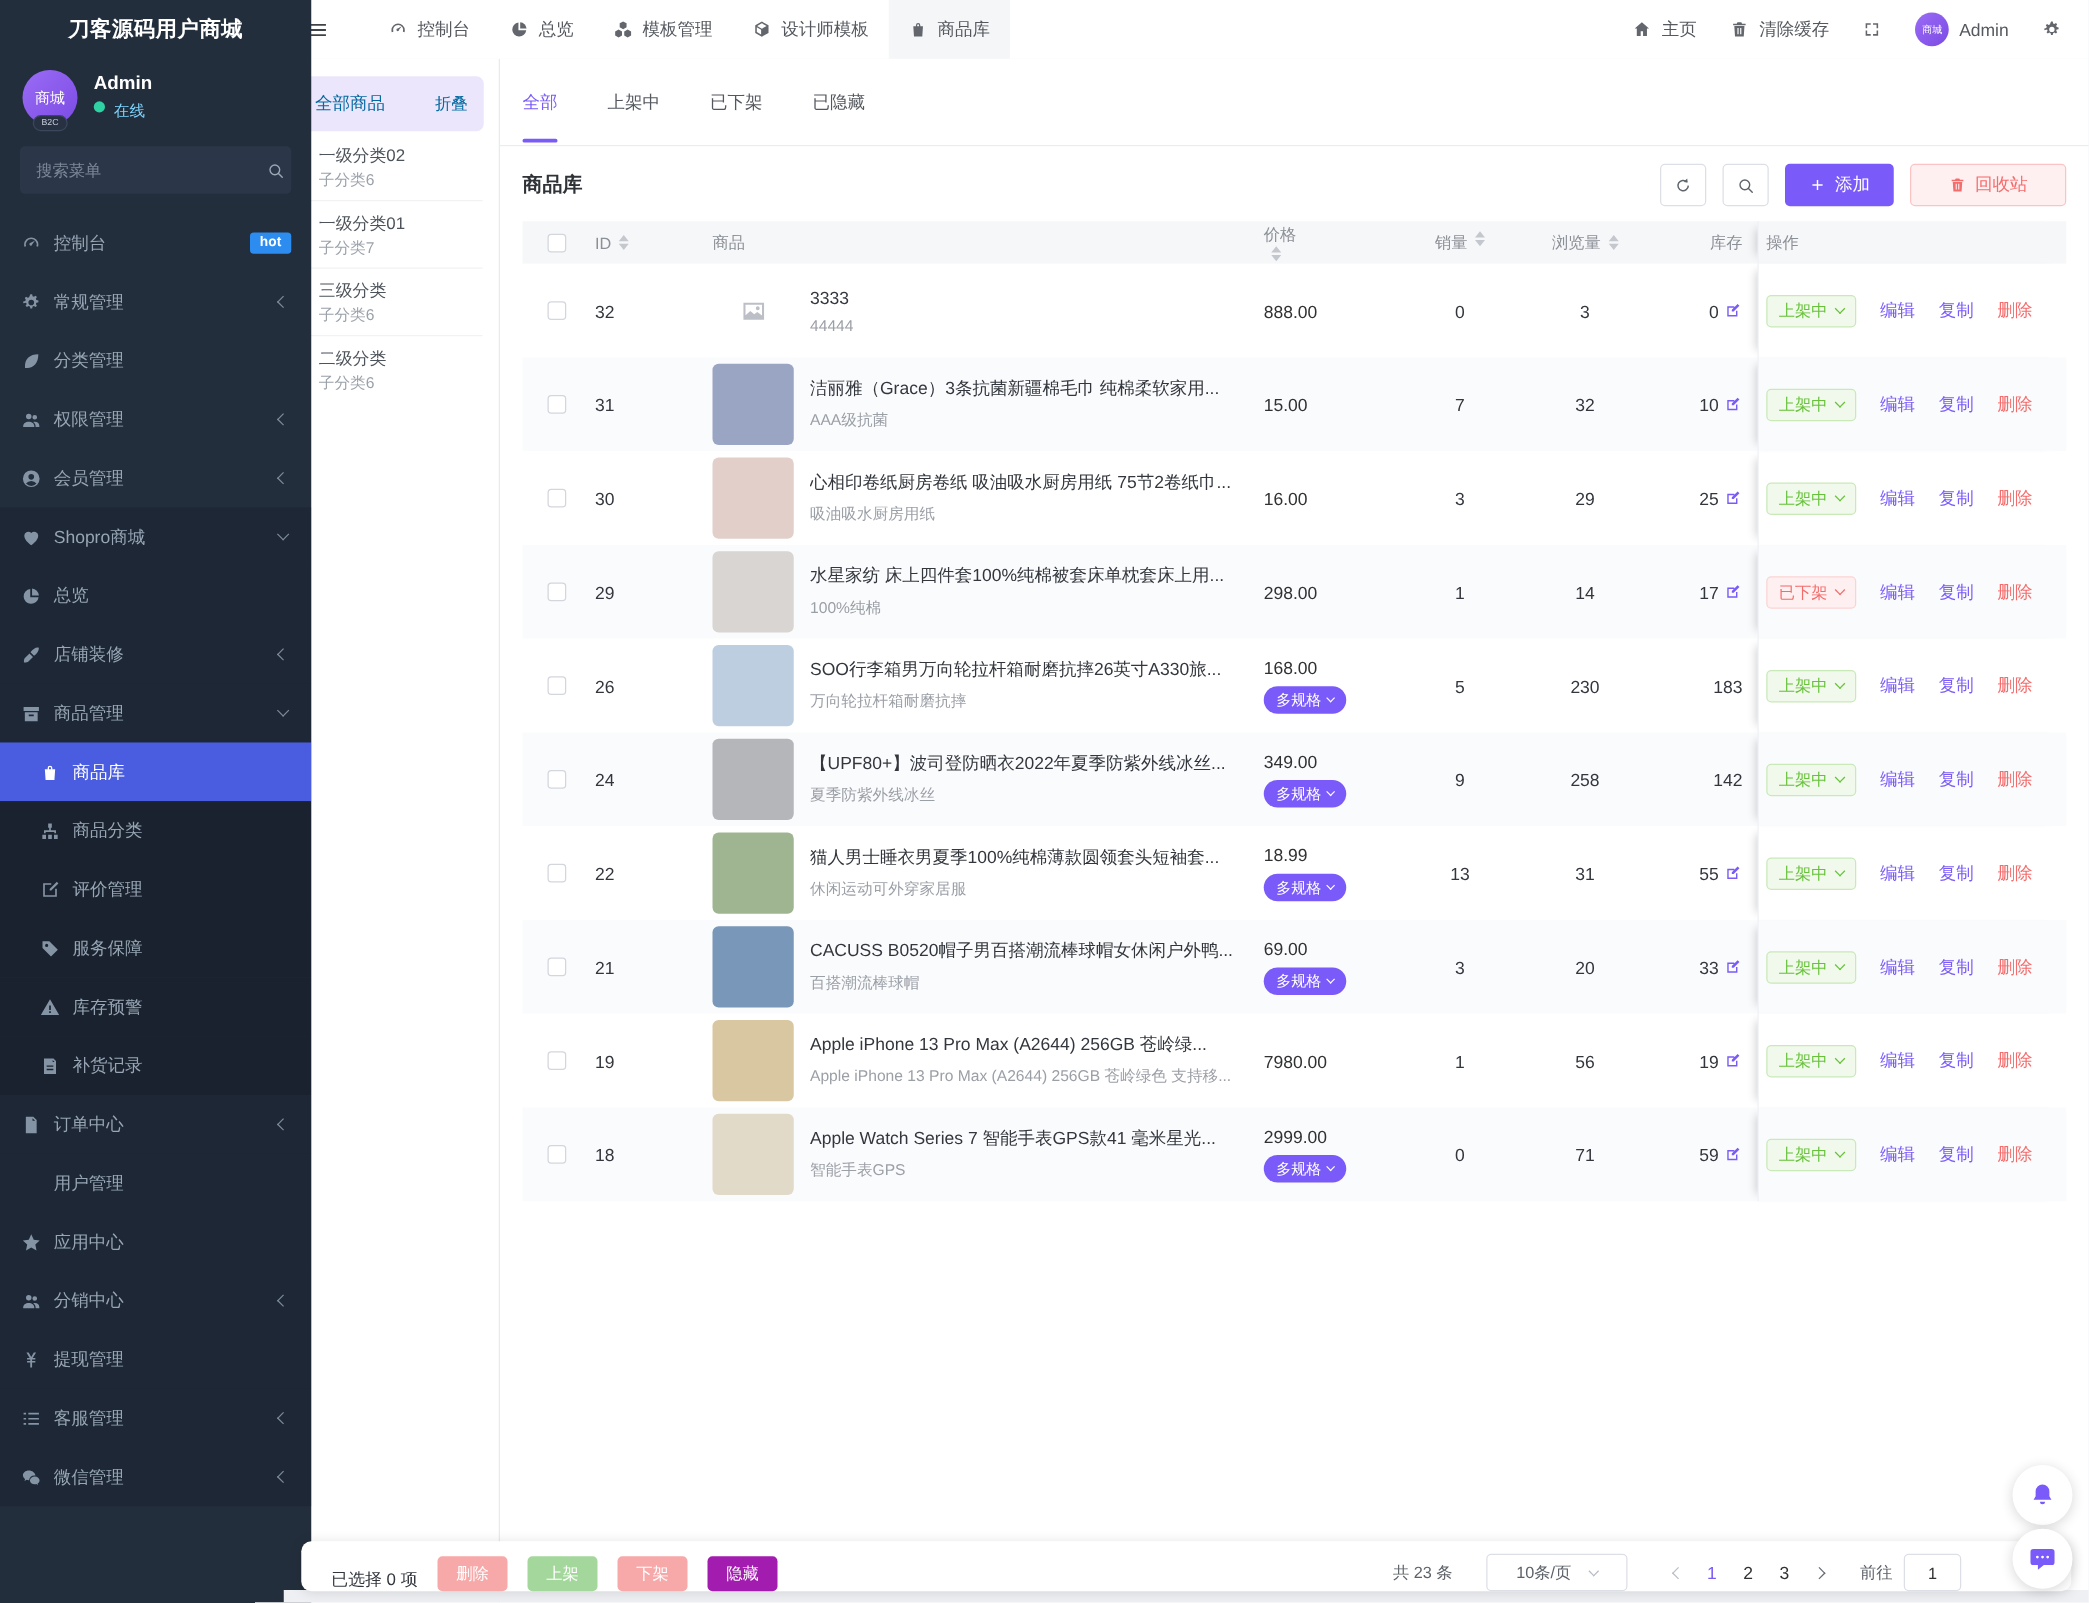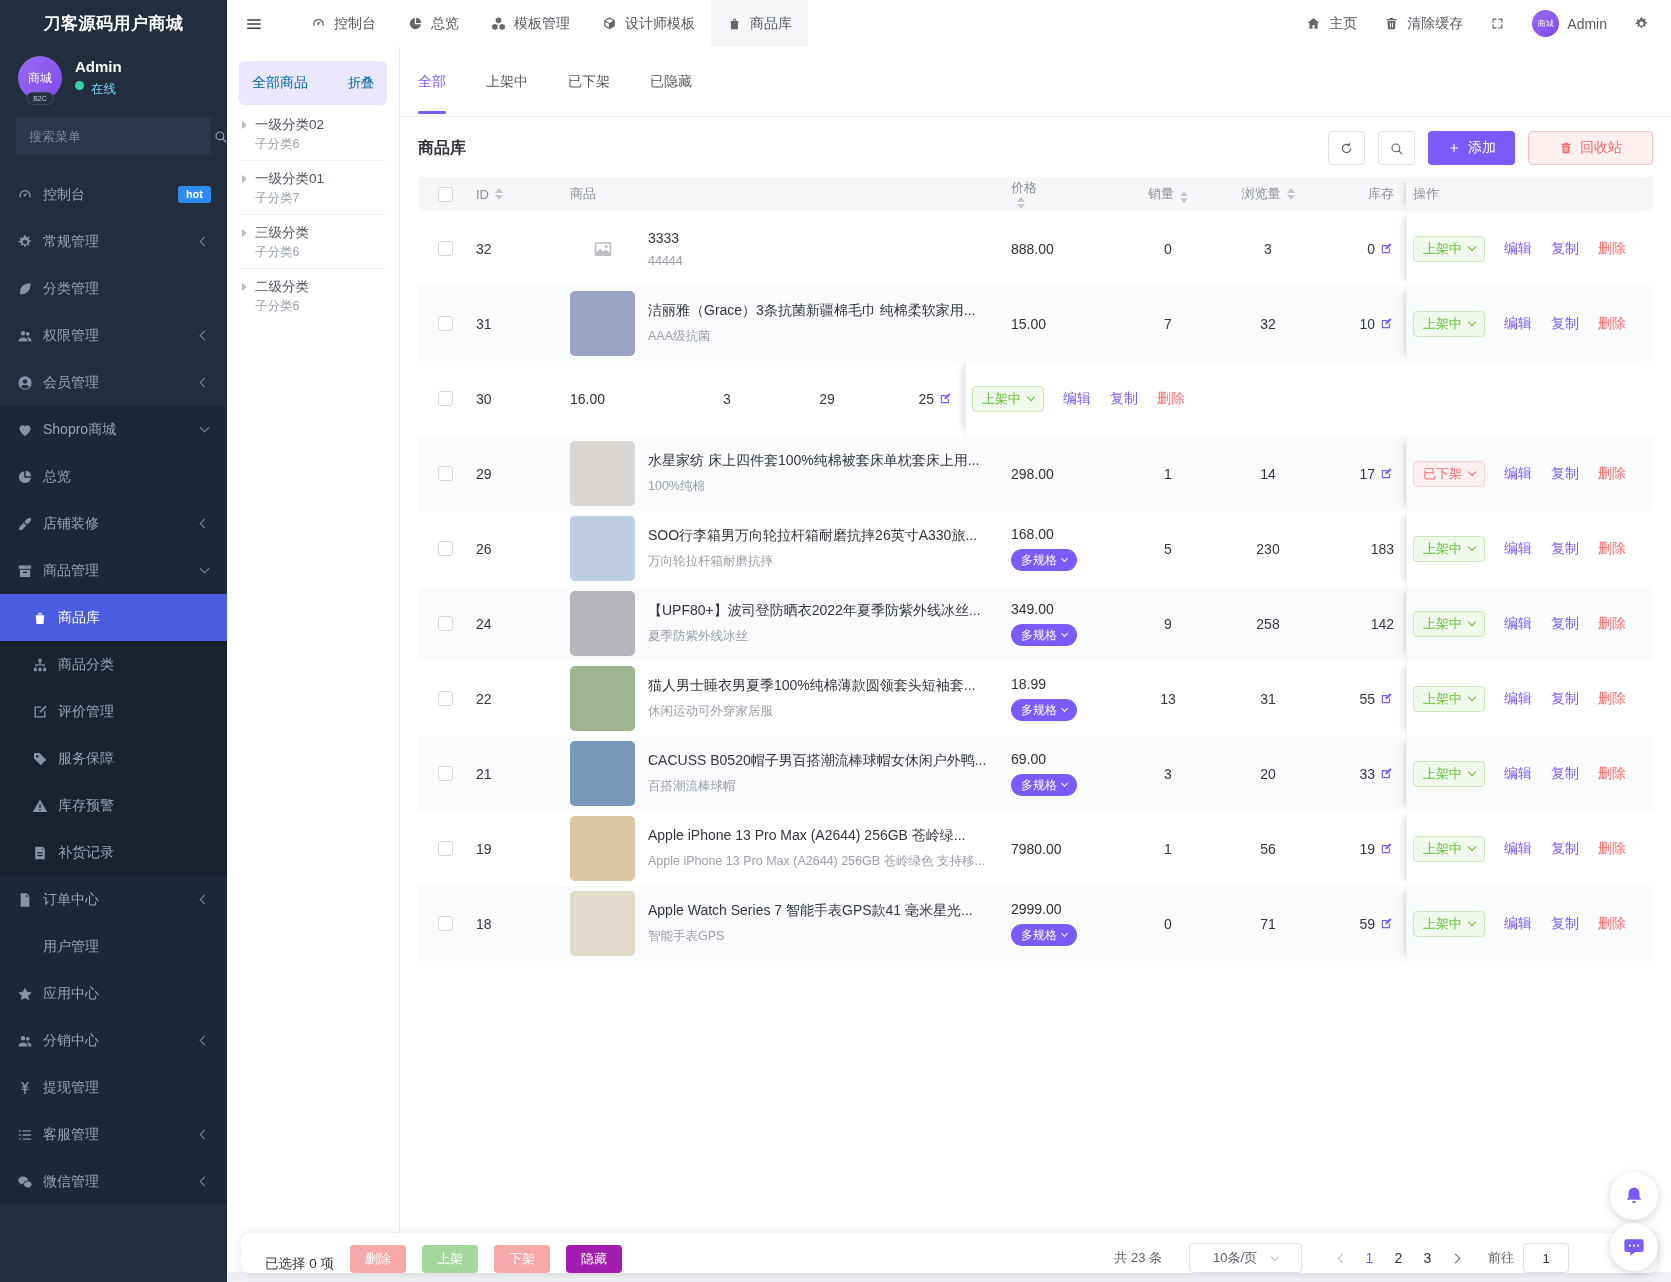--- a/index.html
+++ b/index.html
@@ -1,21 +1,21 @@
 <!DOCTYPE html>
 <html><head>
 <meta charset="utf-8">
 <style>
   *{box-sizing:border-box;margin:0;padding:0}
   html,body{width:1671px;height:1282px}
   body{position:relative;overflow:hidden;font-family:"Liberation Sans","DejaVu Sans",sans-serif;font-size:14px;color:#33373d;background:#eef0f4}
   .svgi{width:1em;height:1em;display:block;fill:currentColor}
 
   
-  .sidebar{position:absolute;left:0;top:0;width:227px;height:1282px;background:#232e3c;z-index:30;display:flex;flex-direction:column}
+  .sidebar{position:absolute;left:0;top:0;width:249px;height:1282px;background:#232e3c;z-index:30;display:flex;flex-direction:column}
   .side-title{height:47px;display:flex;align-items:center;justify-content:center;color:#fff;font-size:17px;font-weight:bold;letter-spacing:.5px;flex:0 0 47px}
   .user-block{display:flex;align-items:center;gap:13px;padding:9px 18px 6px;flex:0 0 auto}
   .avatar{position:relative;width:44px;height:44px;border-radius:50%;background:linear-gradient(135deg,#9a6cf5,#7b4be4);display:flex;align-items:center;justify-content:center;color:#fff;font-size:12px;flex:0 0 44px}
   .avatar-badge{position:absolute;left:50%;transform:translateX(-50%);bottom:-5px;background:#273142;color:#c7cedd;font-size:7px;line-height:1;padding:2px 6px;border-radius:7px;border:1px solid #3a475c;white-space:nowrap}
   .user-name{color:#fff;font-weight:bold;font-size:15px;margin-bottom:6px}
   .user-status{display:flex;gap:7px;color:#7dd3fc;font-size:12.5px}
   .dot{width:9px;height:9px;border-radius:50%;background:#2fd2a2}
   .side-search{margin:11px 16px 4px;height:38px;background:#2b3749;border-radius:4px;display:flex;align-items:center;padding:0 13px;gap:8px;flex:0 0 38px}
   .side-search input{flex:1;background:transparent;border:none;outline:none;color:#cfd6df;font-size:13px;font-family:inherit}
   .side-search input::placeholder{color:#7c8898}
@@ -75,21 +75,21 @@
   
   .table{margin:0 18px}
   .t-head{display:flex;align-items:center;height:34px;background:#f6f7f8;color:#8b8f96;font-size:13px}
   .t-row{display:flex;align-items:center;height:75px;background:#fff}
   .t-row.alt{background:#fafbfc}
   .c-check{flex:0 0 58px;padding-left:20px;display:flex;align-items:center}
   .checkbox{width:15px;height:15px;border:1px solid #d3d6dd;border-radius:3px;background:#fff;cursor:pointer}
   .c-id{flex:0 0 94px;display:flex;align-items:center}
   .c-prod{flex:0 0 441px;display:flex;align-items:center;gap:13px;min-width:0}
   .c-price{flex:0 0 112px;display:flex;flex-direction:column;justify-content:center;align-items:flex-start}
-  .c-sales{flex:0 0 90px;display:flex;align-items:flex-end;justify-content:center}
+  .c-sales{flex:0 0 90px;display:flex;align-items:flex-start;justify-content:center}
   .c-views{flex:0 0 110px;display:flex;align-items:center;justify-content:center}
   .c-stock{flex:0 0 71px;display:flex;align-items:center;justify-content:flex-end;gap:4px}
   .c-op{flex:1;height:100%;display:flex;align-items:center;padding-left:6px;margin-left:12px;border-left:1px solid #f0f1f3;box-shadow:-7px 0 7px -6px rgba(0,0,0,.18)}
   .sort{display:inline-flex;flex-direction:column;gap:2px;margin-left:6px}
   .sort i{width:0;height:0;border-left:4px solid transparent;border-right:4px solid transparent;display:block}
   .sort .up{border-bottom:5px solid #c4c7cd}
   .sort .dn{border-top:5px solid #c4c7cd}
   .img-thumb{width:65px;height:65px;border-radius:5px;flex:0 0 65px;cursor:pointer}
   .img-ph{width:65px;height:65px;flex:0 0 65px;display:flex;align-items:center;justify-content:center;color:#bcc0c6;font-size:22px}
   .prod-text{min-width:0}
@@ -628,20 +628,27 @@
           <span class="op-link">编辑</span>
           <span class="op-link">复制</span>
           <span class="op-link danger">删除</span>
         </div>
       </div>
       <div class="t-row">
         <span class="c-check">
           <span class="checkbox"></span>
         </span>
         <span class="c-id">30</span>
+        <div class="c-prod">
+          <div class="img-thumb" style="background:#e2cfc9"></div>
+          <div class="prod-text">
+            <div class="prod-title">心相印卷纸厨房卷纸 吸油吸水厨房用纸 75节2卷纸巾...</div>
+            <div class="prod-sub">吸油吸水厨房用纸</div>
+          </div>
+        </div>
         <div class="c-price">
           <div class="price">16.00</div>
         </div>
         <span class="c-sales">3</span>
         <span class="c-views">29</span>
         <div class="c-stock">
           <span>25</span>
           <span class="stock-icon">
             <svg class="svgi" viewBox="0 0 24 24">
               <path d="M4.5 6.5h9v1.8H6.3v9.4h9.4V12h1.8v7.5H4.5v-13zm13.2-3.1l2.4 2.4-7.4 7.4h-2.4V10.8l7.4-7.4z"></path>

